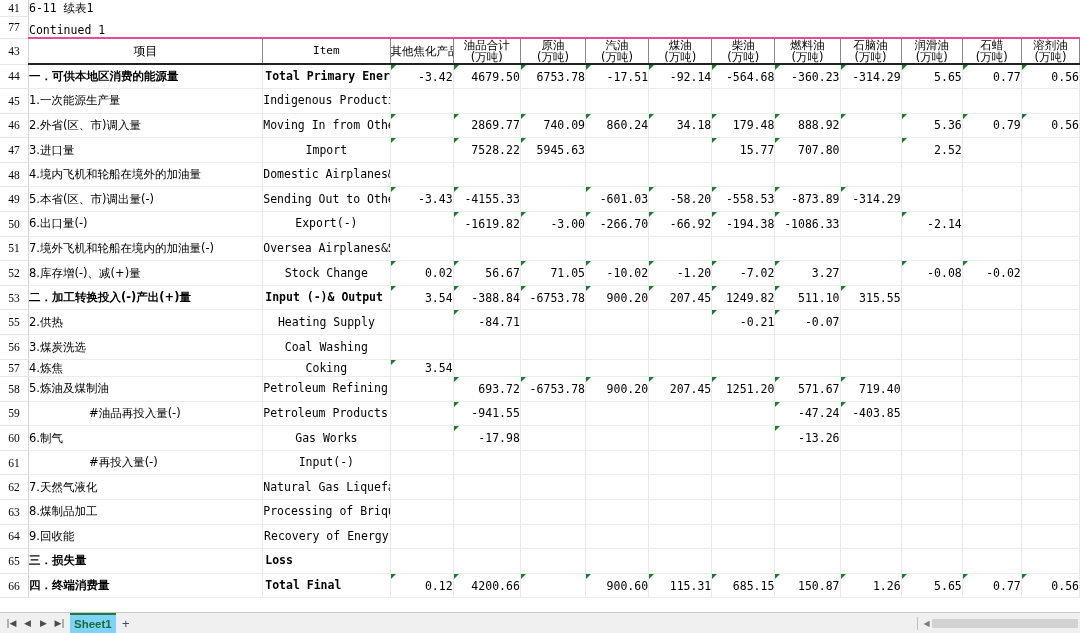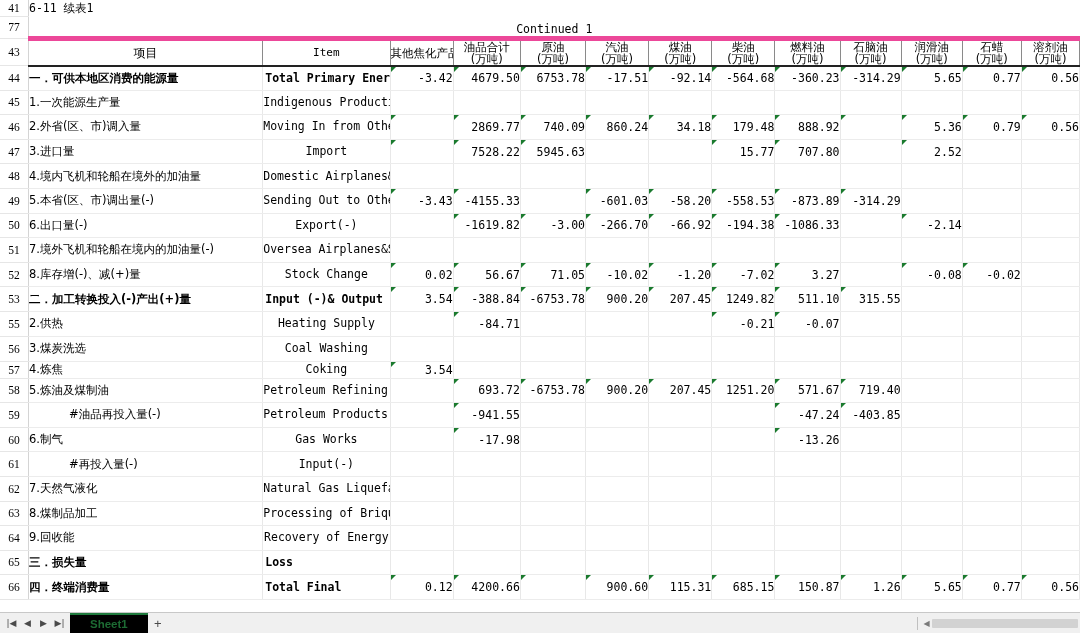--- a/index.html
+++ b/index.html
@@ -79,21 +79,21 @@
   }
 
   .cn {
     font-family: "DejaVu Sans", "Liberation Sans", sans-serif;
     font-size: 11.5px;
     color: #1a1a1a;
     padding-left: 4px;
   }
   .cn.bold { font-weight: bold; }
   .cn.ind1 { }
-  .cn.ind2 { padding-left: 40px; }
+  .cn.ind2 { padding-left: 60px; }
 
   .en {
     font-family: "DejaVu Sans Mono", "Liberation Mono", monospace;
     font-size: 11px;
     color: #111111;
     text-align: center;
     line-height: 13px;
     white-space: normal;
     word-break: break-word;
     padding: 0 2px;
@@ -131,21 +131,21 @@
 
   
   .titlecell {
     font-family: "DejaVu Sans Mono", "Liberation Mono", monospace;
     font-size: 11.5px;
     color: #111111;
     padding-left: 4px;
     border-bottom: none;
     border-right: none;
   }
-  .title-underline { border-bottom: 5px solid #ec4899; text-align: center; }
+  .title-underline { border-bottom: 2px solid #ec4899; }
 
   
   .vline-l { border-left: 1px solid #8a8a8a; }
 
   
   .tabbar {
     position: absolute;
     left: 0;
     bottom: 0;
     width: 1080px;
@@ -166,22 +166,22 @@
     display: flex; align-items: center; justify-content: center;
     color: #4a4a4a;
     font-size: 9px;
     font-family: "DejaVu Sans", sans-serif;
     cursor: default;
     user-select: none;
   }
   .sheettab {
     height: 21px;
     display: flex; align-items: center;
-    padding: 0 20px;
-    background: #000000;
+    padding: 0 4px;
+    background: #7dd3fc;
     border-top: 2px solid #1f7a3d;
     font-size: 11.5px;
     font-weight: bold;
     color: #1d6b33;
     font-family: "Liberation Sans", sans-serif;
   }
   .addtab {
     width: 20px; height: 21px;
     display: flex; align-items: center; justify-content: center;
     color: #4a4a4a;

